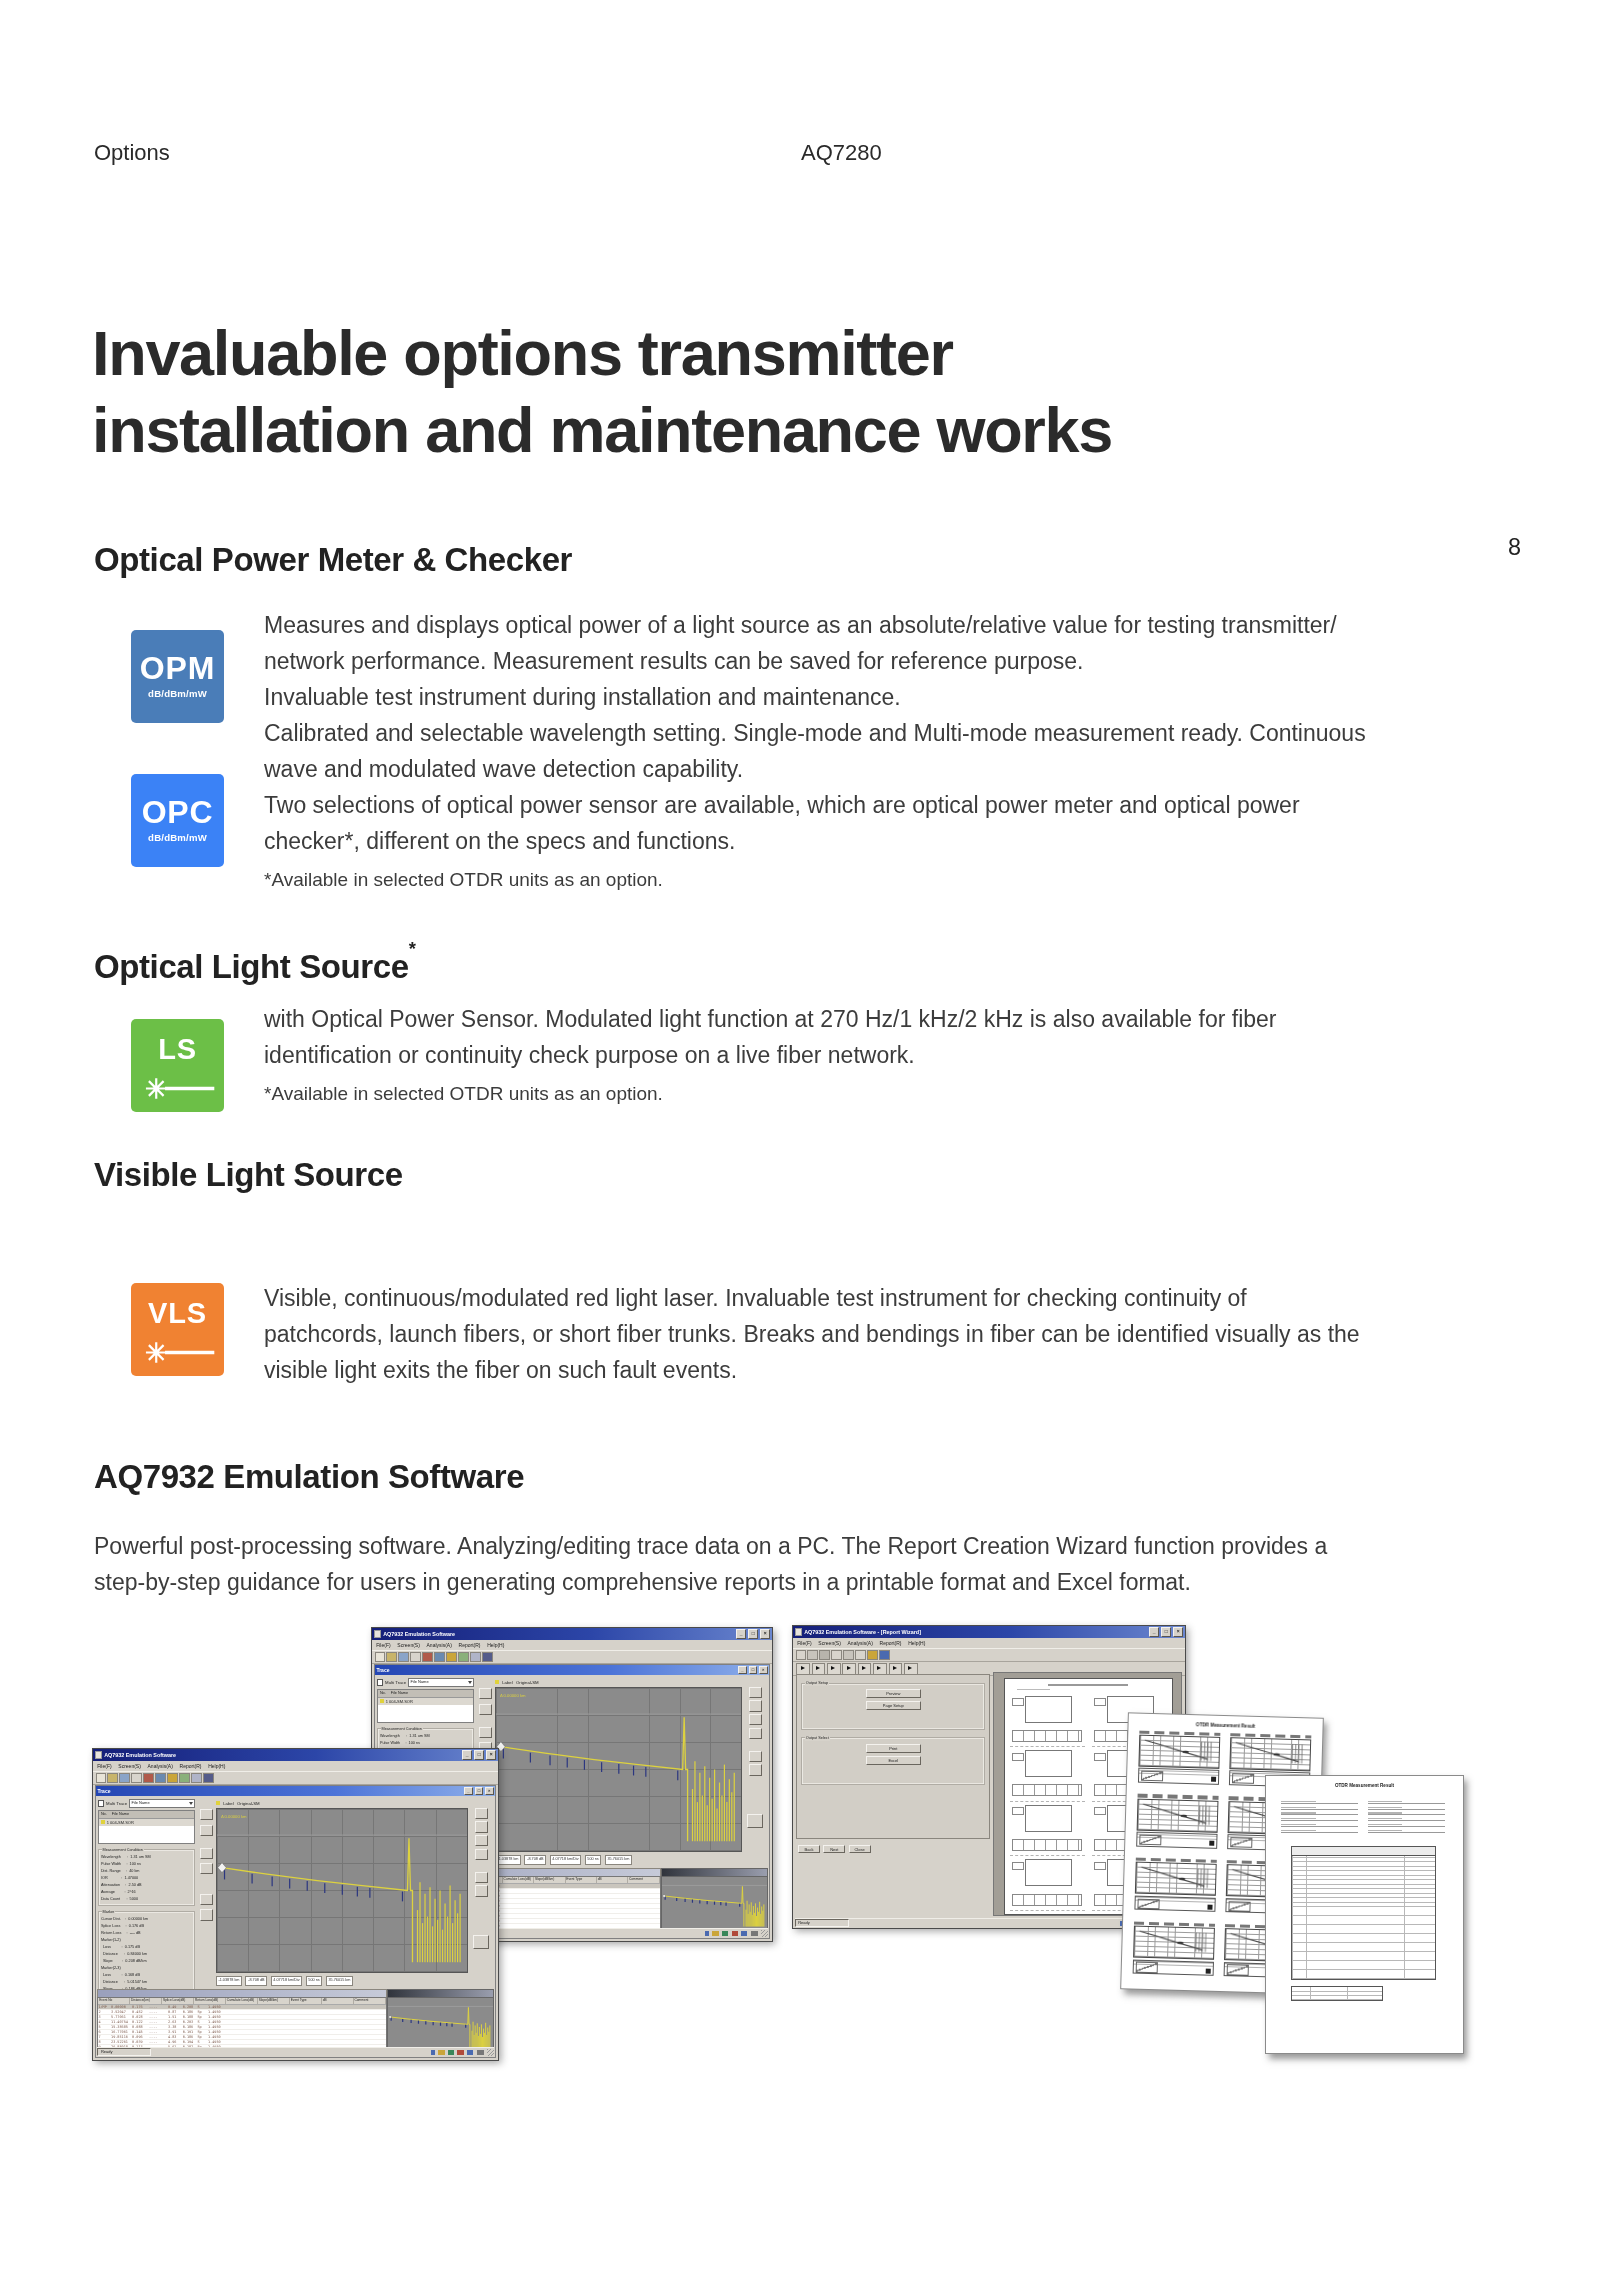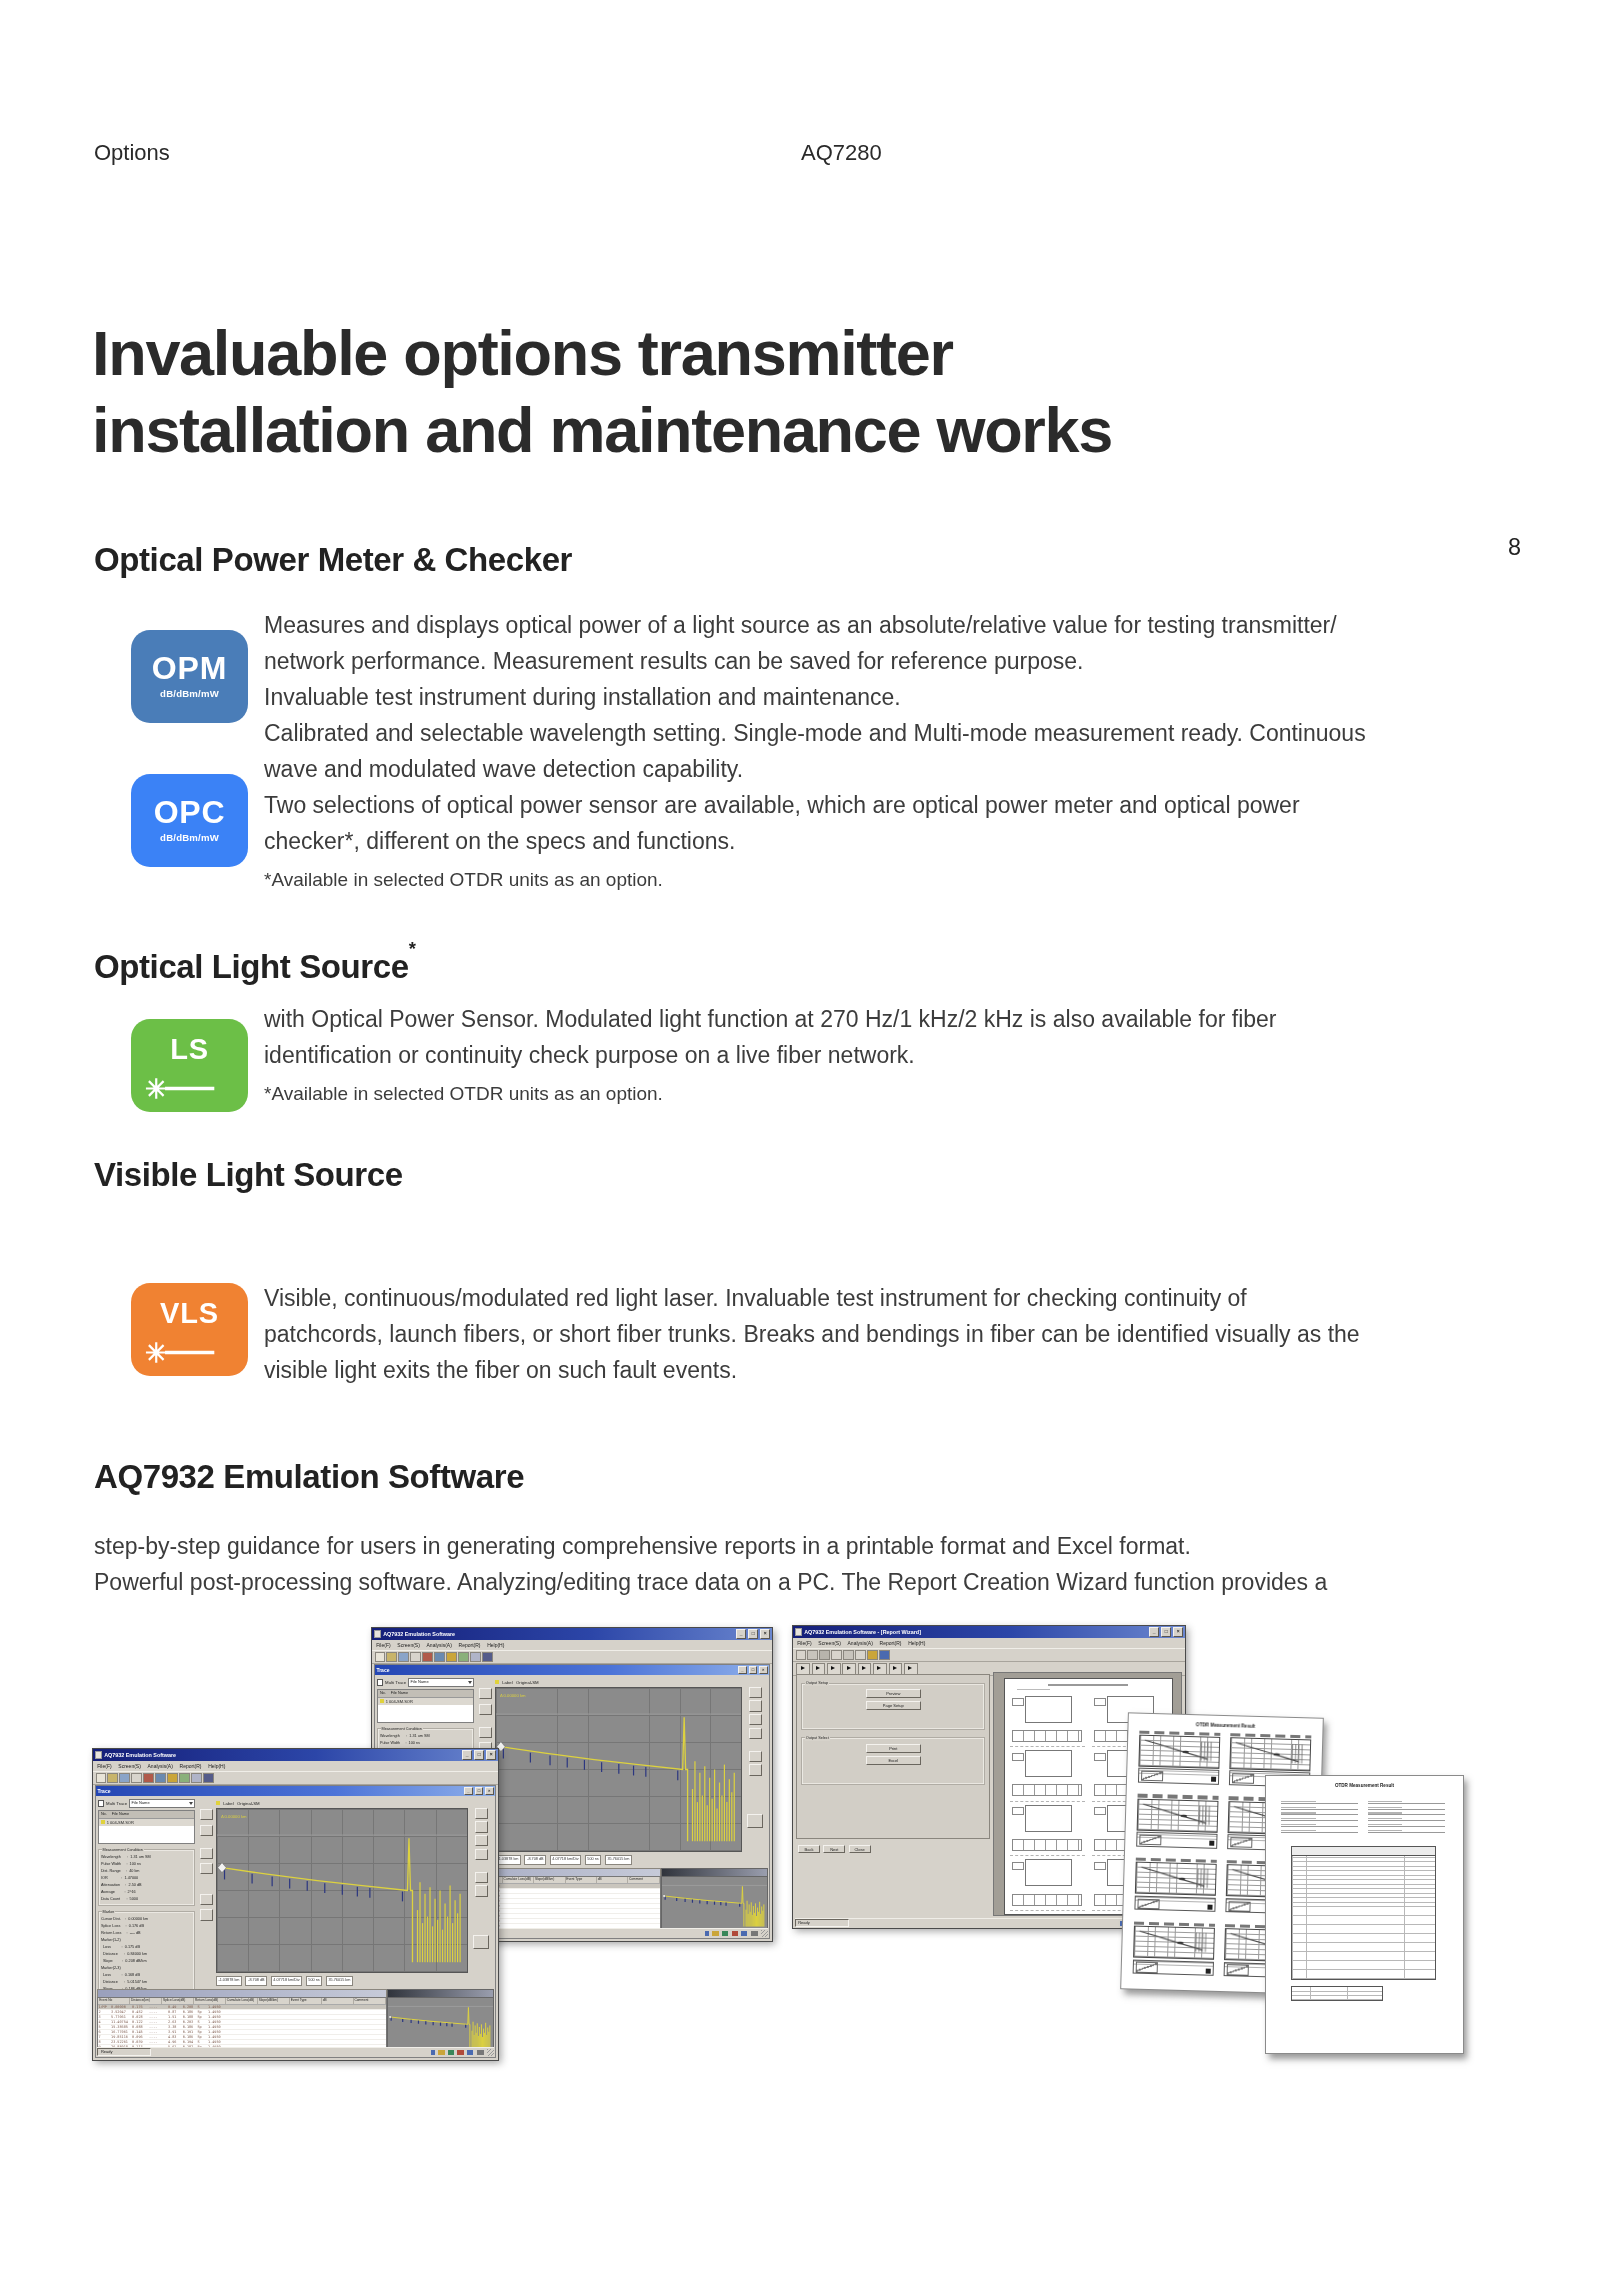--- a/index.html
+++ b/index.html
@@ -19,21 +19,21 @@
   #h-vls{top:1156px}
   #h-aq{top:1458px}
   .txt{position:absolute;left:264px;font-size:23px;line-height:36px;color:#3c3c3c}
   .txt .ln{white-space:nowrap}
   .txt .fn{font-size:19px;margin-top:2.5px;color:#3c3c3c}
   #t-opm{top:607px}
   #t-ols{top:1001px}
   #t-vls{top:1280px}
   #t-aq{left:94px;top:1528px}
   
-  .badge{position:absolute;left:131px;width:117px;height:93px;border-radius:19px;color:#fff;text-align:center}
+  .badge{position:absolute;left:131px;width:93px;height:93px;border-radius:5px;color:#fff;text-align:center}
   .b-label{font-weight:bold;font-size:32px;letter-spacing:0.8px;margin-top:20px}
   .badge.laser .b-label{margin-top:14px;font-size:29px}
   .b-sub{font-size:9.6px;letter-spacing:0.2px;margin-top:0.8px;font-weight:bold}
   .laser-svg{position:absolute;left:11.7px;right:10px;bottom:11px;height:25px}
   #i-opm{top:630px}
   #i-opc{top:774px}
   #i-ls{top:1019px}
   #i-vls{top:1283px}
   
   .shot{filter:blur(0.3px)}
@@ -236,22 +236,22 @@
 
 <div class="txt" id="t-vls">
   <div class="ln">Visible, continuous/modulated red light laser. Invaluable test instrument for checking continuity of</div>
   <div class="ln">patchcords, launch fibers, or short fiber trunks. Breaks and bendings in fiber can be identified visually as the</div>
   <div class="ln">visible light exits the fiber on such fault events.</div>
 </div>
 
 <h2 class="h2" id="h-aq">AQ7932 Emulation Software</h2>
 
 <div class="txt" id="t-aq">
+  <div class="ln">Powerful post-processing software. Analyzing/editing trace data on a PC. The Report Creation Wizard function provides a</div>
   <div class="ln">step-by-step guidance for users in generating comprehensive reports in a printable format and Excel format.</div>
-  <div class="ln">Powerful post-processing software. Analyzing/editing trace data on a PC. The Report Creation Wizard function provides a</div>
 </div>
 
 <div class="shot xw" id="win-back">
   <div class="tw-tbar">
     <span class="tw-sysicon"></span>
     <span>AQ7932 Emulation Software</span>
     <span class="sp"></span>
     <span class="wbtn">_</span>
     <span class="wbtn">□</span>
     <span class="wbtn">×</span>

